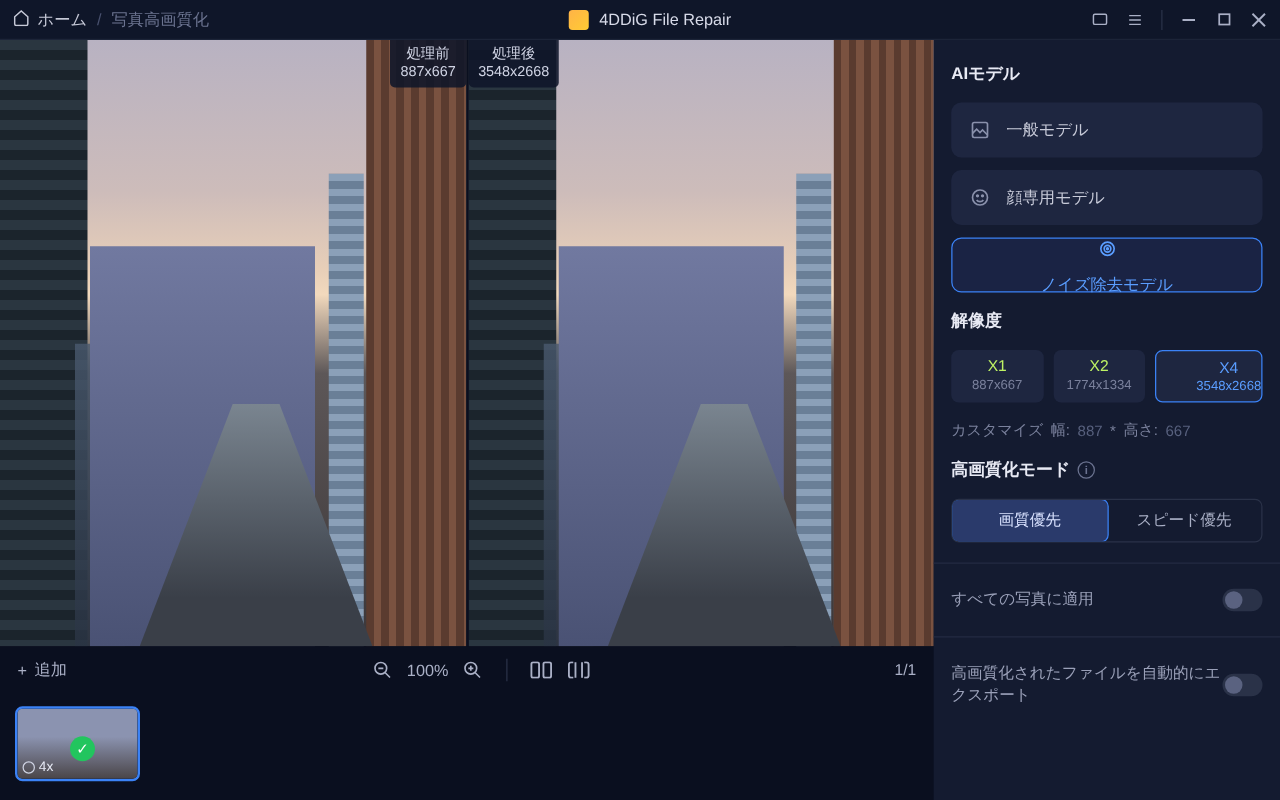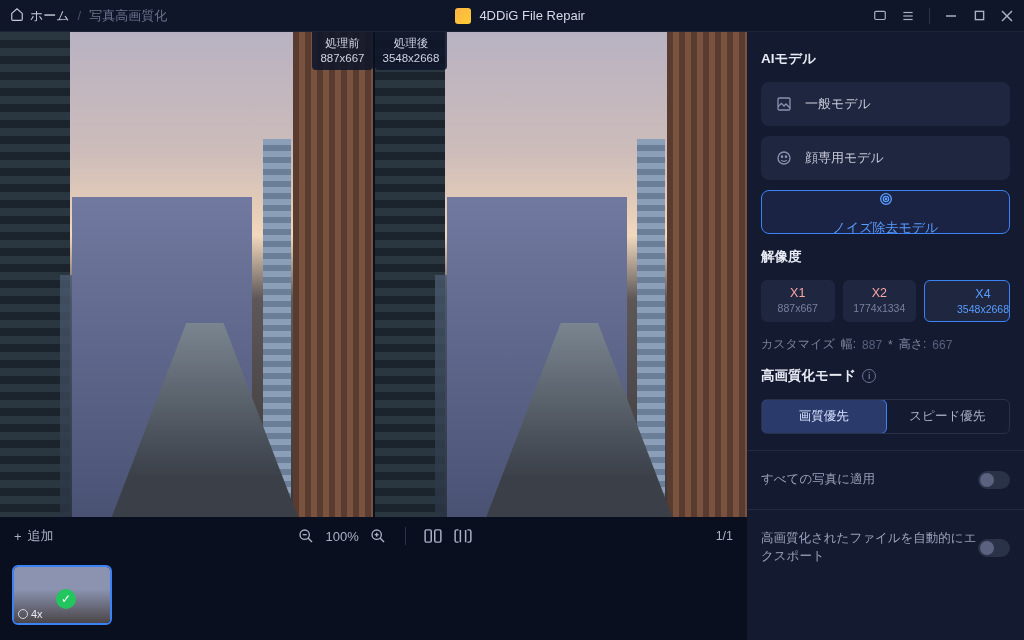--- a/index.html
+++ b/index.html
@@ -44,21 +44,21 @@
   .thumb .scale .dot{width:10px;height:10px;border:1.5px solid #cfd3e3;border-radius:50%;}
   .sidebar { width: 288px; background:#141b30; display:flex; flex-direction:column; padding:18px 14px 0 14px; gap:14px; position:relative;}
   .section-title { font-size:13.5px; font-weight:600; color:#e8eaf4; display:flex; align-items:center; gap:6px;}
   .model-list { display:flex; flex-direction:column; gap:10px; }
   .model-item { height:44px; border-radius:8px; background:#1e2640; display:flex; align-items:center; padding:0 14px; gap:12px; font-size:13px; color:#c7cad8; cursor:pointer; }
   .model-item.selected { background:#1a2344; border:1.5px solid #3b82f6; color:#5a9dff;flex-direction:column; }
   .model-item .micon { width:18px; height:18px; display:flex; align-items:center; justify-content:center; color:#8a91ac; }
   .model-item.selected .micon { color:#5a9dff; }
   .res-row { display:flex; gap:8px; }
   .res-item { flex:1; background:#1e2640; border-radius:6px; padding:6px 0; text-align:center; cursor:pointer; }
-  .res-item .rlabel{ font-size:12.5px; color:#fca5a5; }
+  .res-item .rlabel{ font-size:12.5px; color:#bef264; }
   .res-item .rdim{ font-size:10.5px; color:#7a819c; margin-top:2px;}
   .res-item.selected { border:1.5px solid #3b82f6; }
   .res-item.selected .rlabel, .res-item.selected .rdim { color:#5a9dff;margin-left:32px; }
   .custom-row { font-size:12px; color:#7a819c; display:flex; align-items:center; gap:6px; }
   .custom-row .field { color:#57607d; }
   .mode-row { display:flex; border-radius:6px; overflow:hidden; border:1px solid #2a3248;}
   .mode-item { flex:1; text-align:center; padding:8px 0; font-size:12.5px; cursor:pointer; color:#aab0c6;}
   .mode-item.selected { background:#2a3a6b; color:#d9e2ff; border:1px solid #3b82f6; margin:-1px; border-radius:6px;}
   .switch-row { display:flex; align-items:center; font-size:12.5px; color:#9aa0b8; padding:4px 0;}
   .switch-row .lbl { flex:1; line-height:1.4; }

